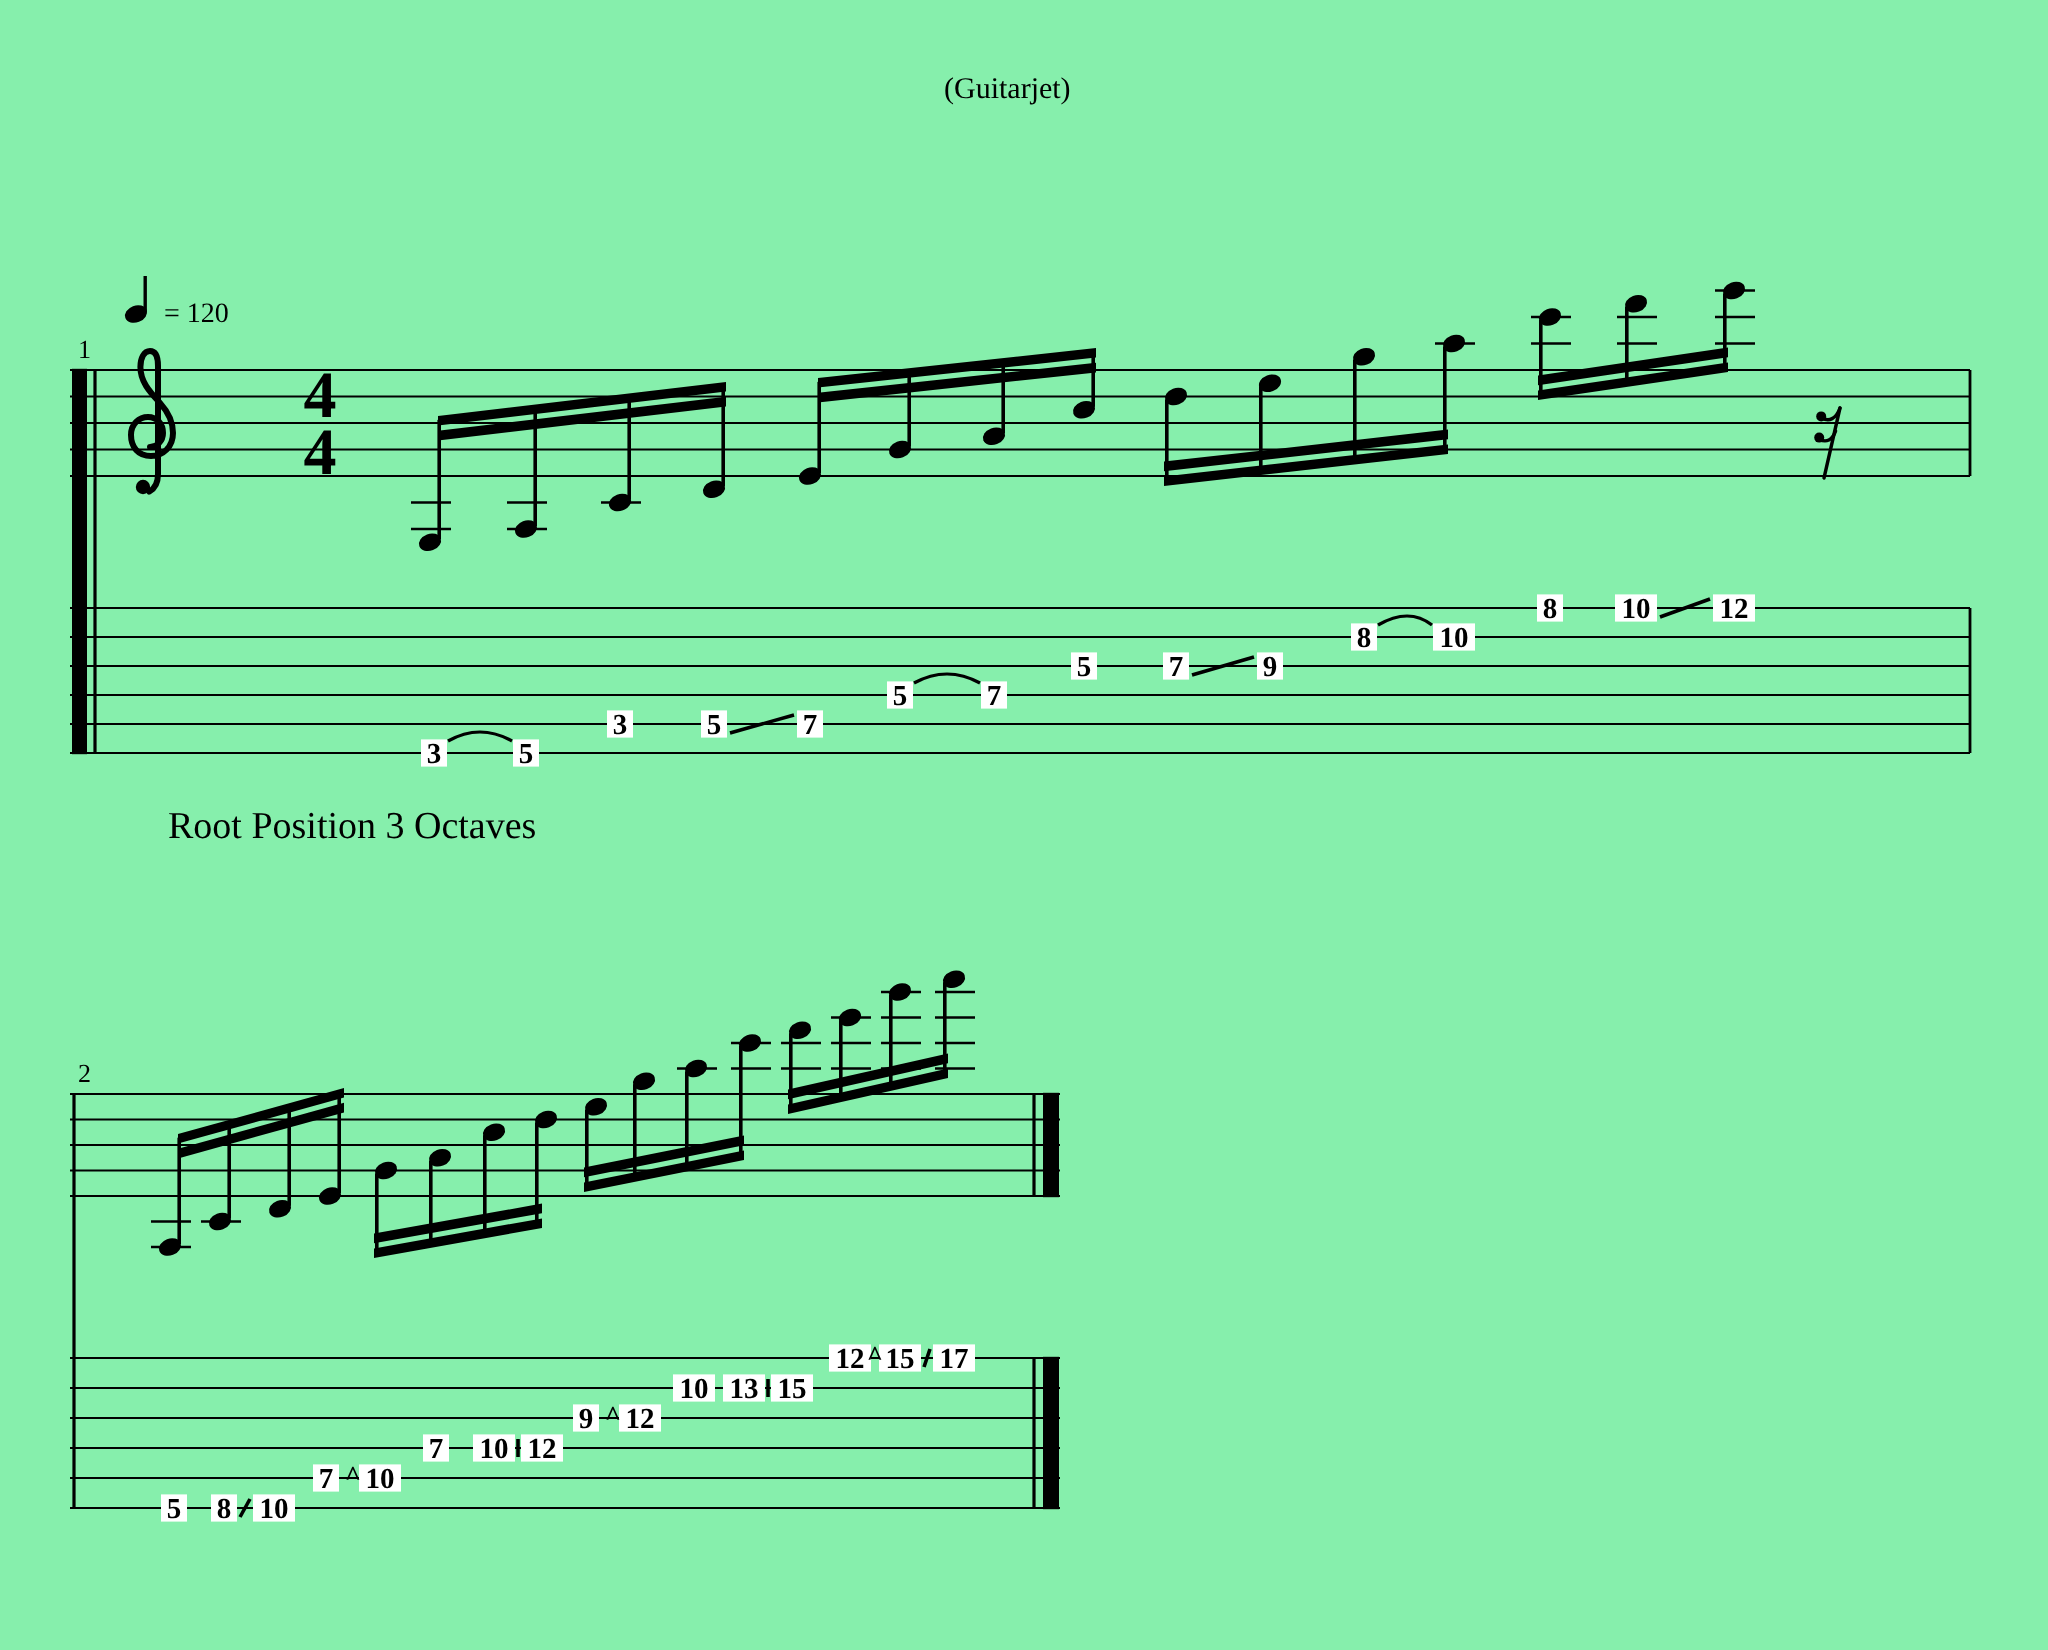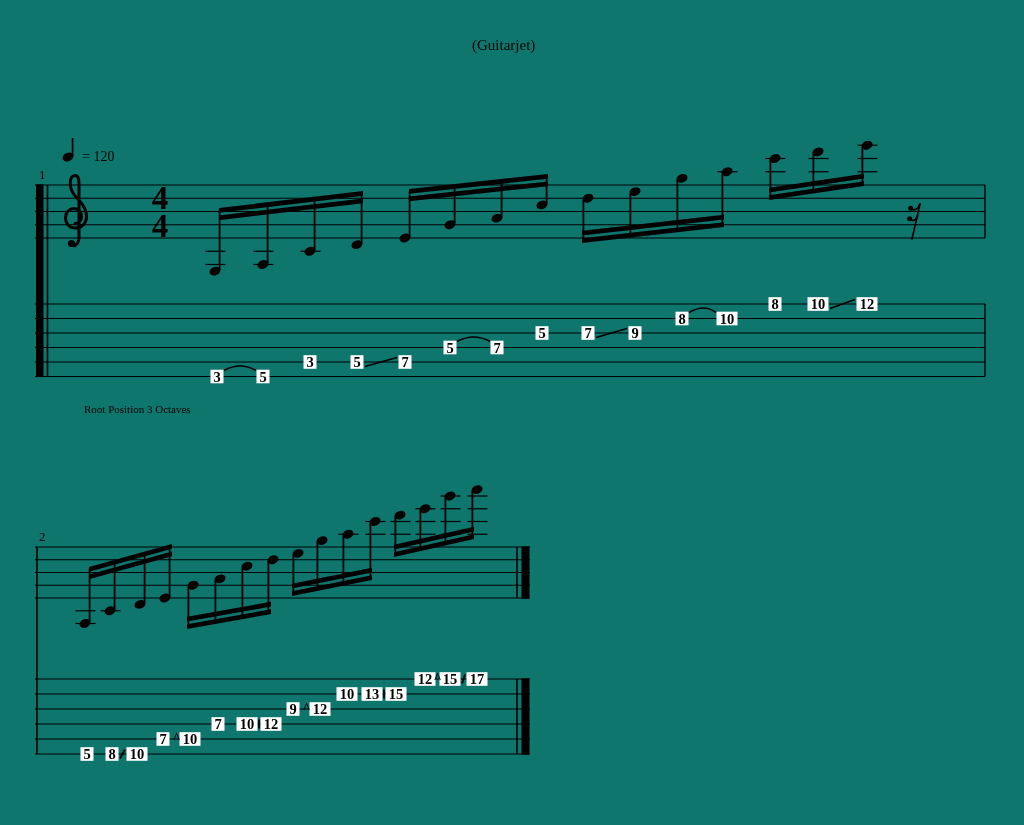--- a/index.html
+++ b/index.html
@@ -1,21 +1,21 @@
 <!DOCTYPE html>
 <html><head>
 <meta charset="utf-8">
 <style>
   html,body{margin:0;padding:0;background:#ffffff;}
-  #page{position:relative;width:1024px;height:825px;background:#0f766e;overflow:hidden;
+  #page{position:relative;width:1024px;height:825px;background:#86efac;overflow:hidden;
         font-family:"Liberation Serif","DejaVu Serif",serif;color:#000;}
   .label{position:absolute;white-space:nowrap;}
   #title-label{left:472px;top:37px;font-size:15px;}
   #section1-label{left:214px;top:66px;font-size:15px;}
-  #section2-label{left:84px;top:403px;font-size:11px;}
+  #section2-label{left:84px;top:403px;font-size:19px;}
   #score-canvas{position:absolute;left:0;top:0;width:1024px;height:825px;}
   svg text{font-family:"Liberation Serif","DejaVu Serif",serif;}
 </style>
 </head>
 <body>
 
 <div id="page">
   <div class="label" id="title-label">(Guitarjet)</div>
   <div class="label" id="section2-label">Root Position 3 Octaves</div>
   <div id="score-canvas">

